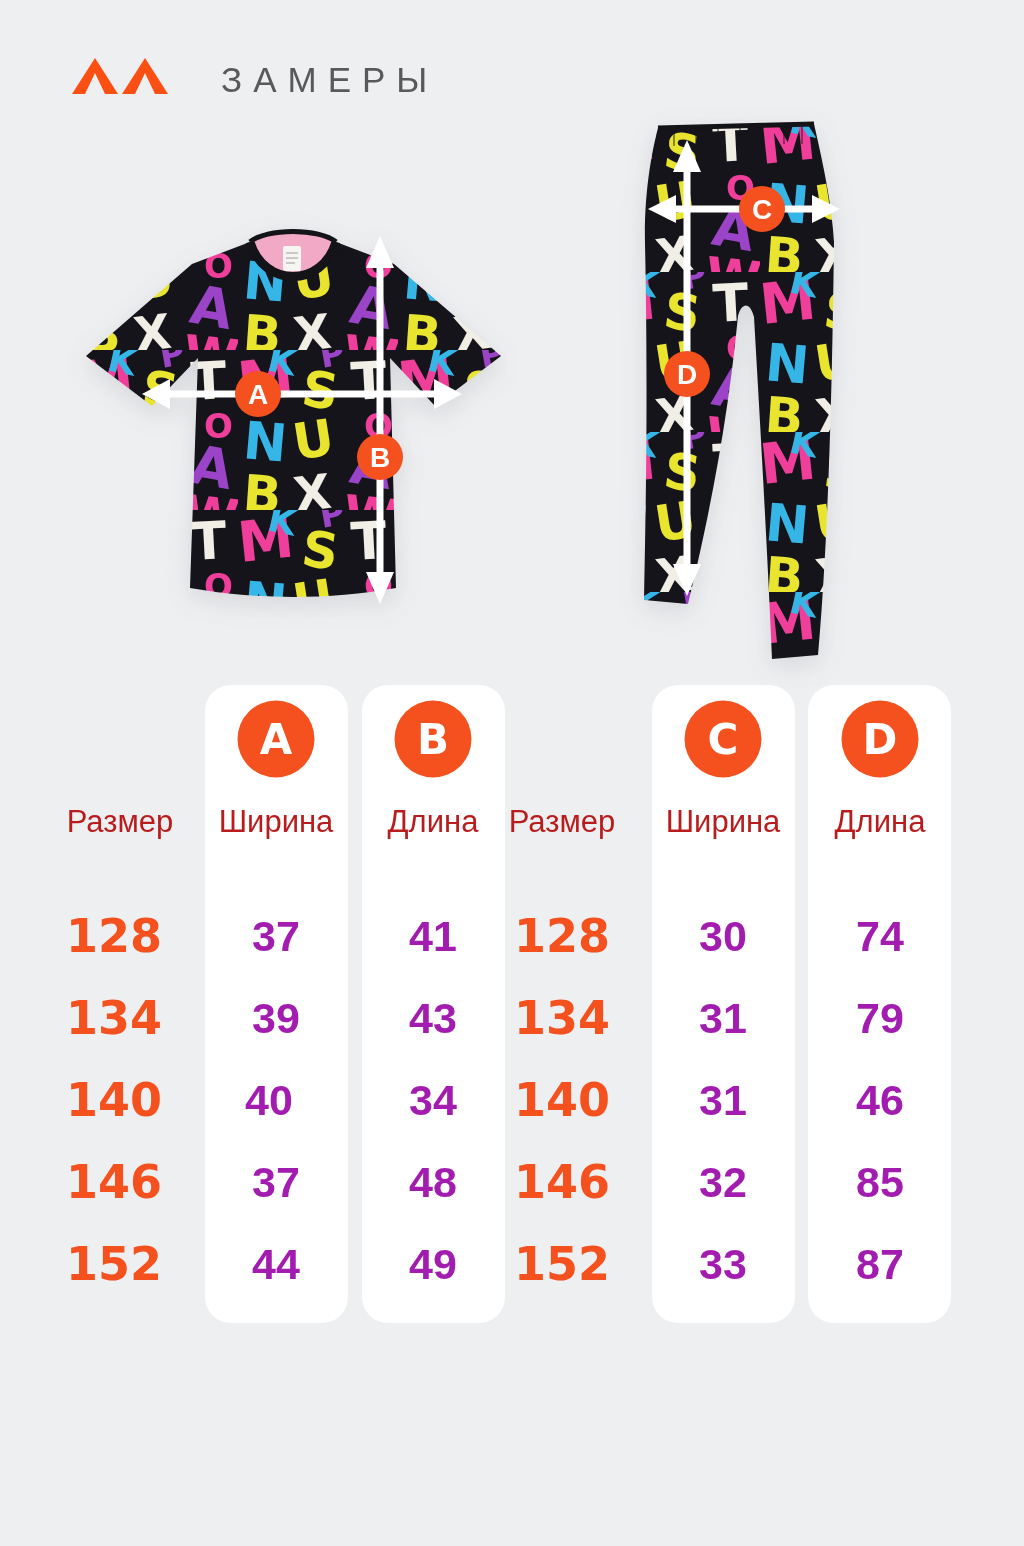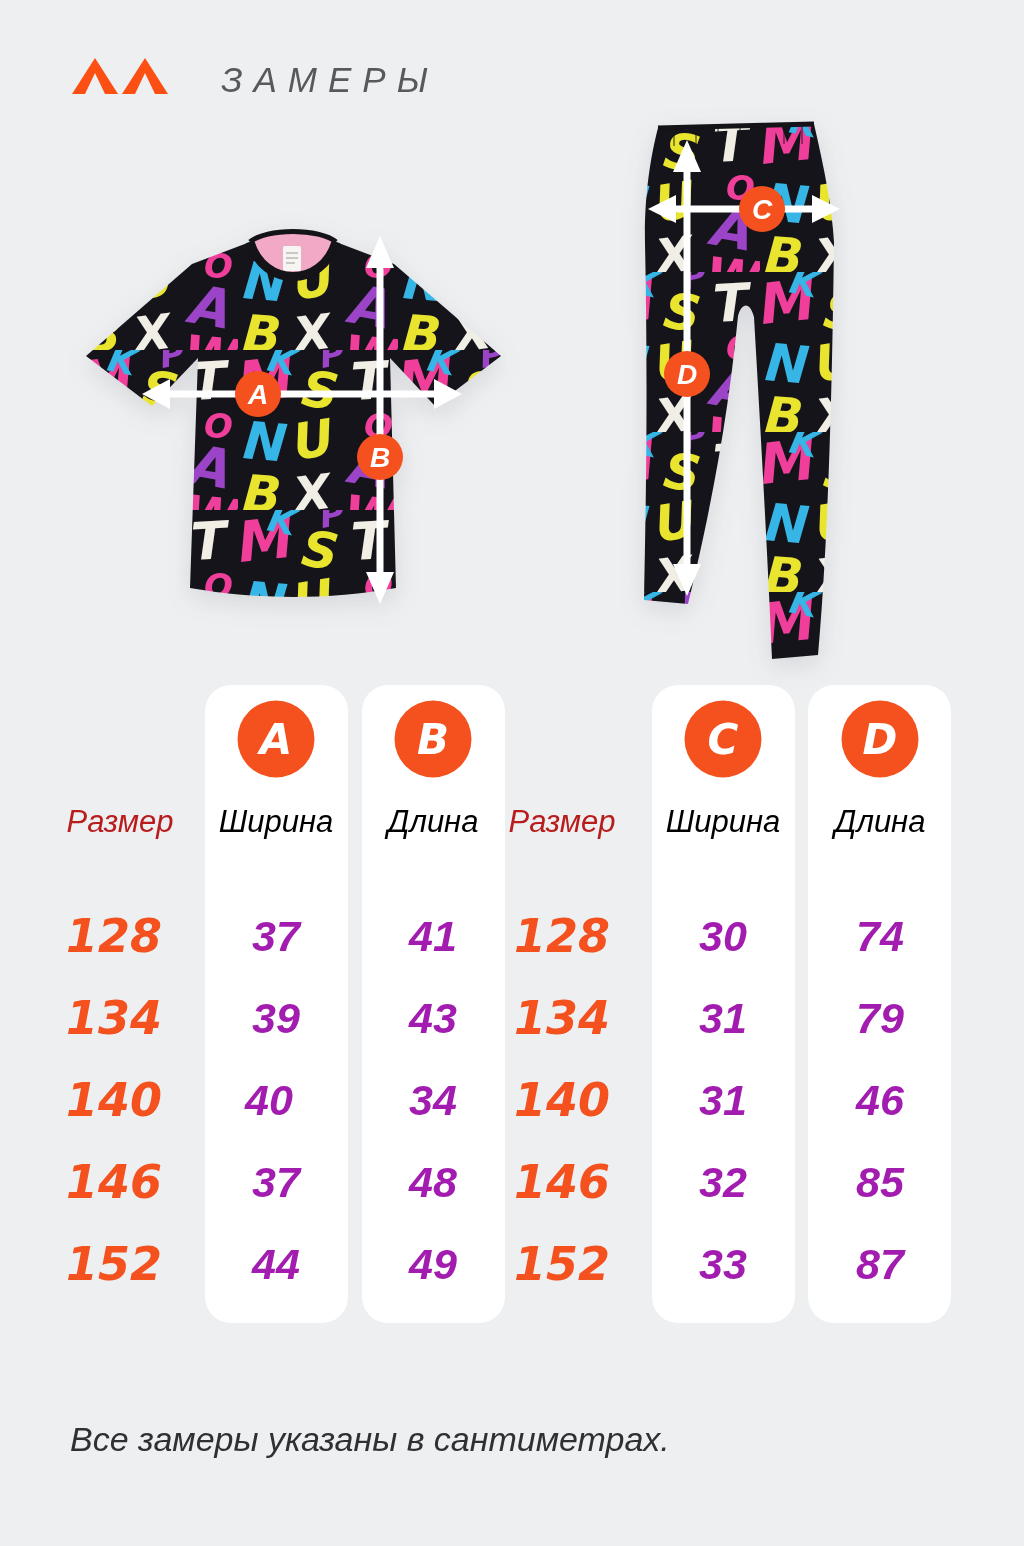--- a/index.html
+++ b/index.html
@@ -1,18 +1,18 @@
 <!DOCTYPE html>
 <html><head>
 <meta charset="utf-8">
 <style>
   html,body{margin:0;padding:0;background:#ffffff;}
   .page{
     position:relative;width:1024px;height:1546px;overflow:hidden;
-    background:#EDEFF1;font-family:"Liberation Sans",sans-serif;font-style:italic;
+    background:#EDEFF1;font-family:"Liberation Sans",sans-serif;
   }
   
   .logo{position:absolute;left:72px;top:58px;}
   .page-title{
     position:absolute;left:221px;top:60px;height:40px;line-height:40px;
     font-size:35px;letter-spacing:11px;color:#58595B;font-weight:400;
   }
   
   .tee-svg{position:absolute;left:78px;top:190px;filter:drop-shadow(0 8px 12px rgba(60,64,72,.13));}
   .leg-svg{position:absolute;left:600px;top:112px;filter:drop-shadow(0 8px 12px rgba(60,64,72,.13));}
@@ -21,21 +21,21 @@
     position:absolute;top:685px;width:143px;height:638px;
     background:#FFFFFF;border-radius:26px;
   }
   .hdr-circle{
     position:absolute;top:739px;width:77px;height:77px;border-radius:50%;
     background:#F4511E;color:#fff;display:flex;align-items:center;justify-content:center;
     font-family:"DejaVu Sans",sans-serif;font-weight:700;font-size:42px;
     transform:translate(-50%,-50%);
   }
   .cell{position:absolute;transform:translate(-50%,-50%);white-space:nowrap;}
-  .col-label{font-size:31px;color:#000000;}
+  .col-label{font-size:31px;color:#b91c1c;}
   .col-label.accent{color:#b91c1c;}
   .size-num{font-family:"DejaVu Sans",sans-serif;font-weight:700;font-size:46px;color:#F4511E;}
   .val-num{font-weight:700;font-size:43px;color:#a21caf;}
   
   .footer-note{
     position:absolute;left:70px;top:1420px;font-size:34px;color:#2F3032;
   }
 </style>
 </head>
 <body>
@@ -196,14 +196,13 @@
     <div class="cell val-num" style="left:723px;top:1100px">31</div>
     <div class="cell val-num" style="left:880px;top:1100px">46</div>
     <div class="cell size-num" style="left:562px;top:1182px">146</div>
     <div class="cell val-num" style="left:723px;top:1182px">32</div>
     <div class="cell val-num" style="left:880px;top:1182px">85</div>
     <div class="cell size-num" style="left:562px;top:1264px">152</div>
     <div class="cell val-num" style="left:723px;top:1264px">33</div>
     <div class="cell val-num" style="left:880px;top:1264px">87</div>
   </section>
 
-  <div class="footer-note">Все замеры указаны в сантиметрах.</div>
 </div>
 
 </body></html>

